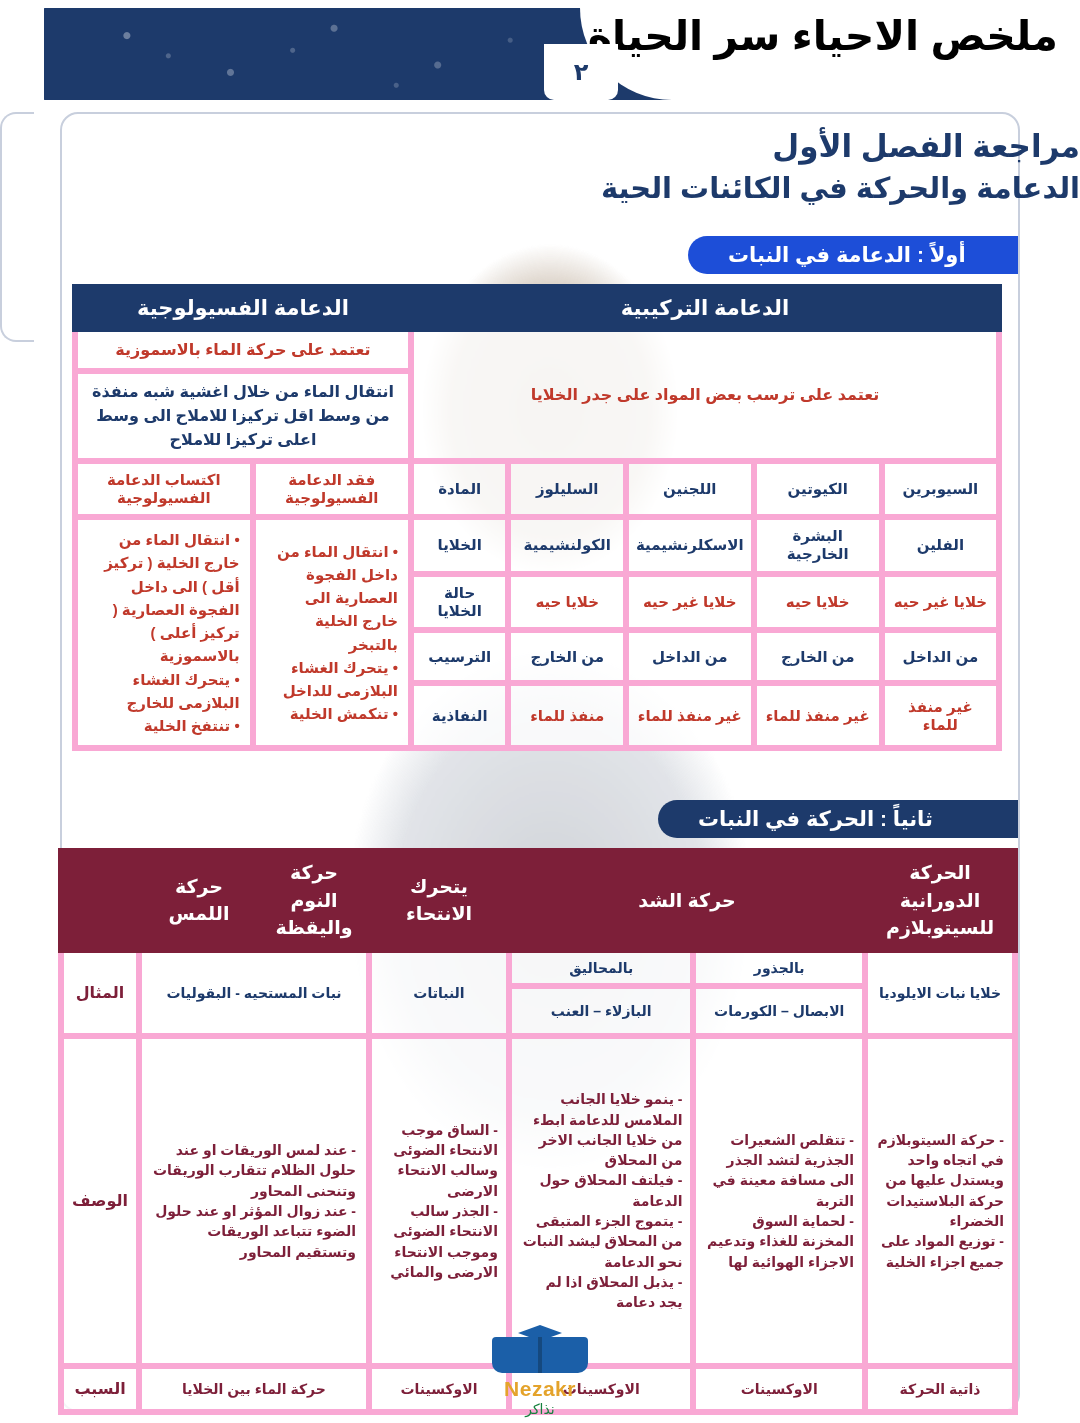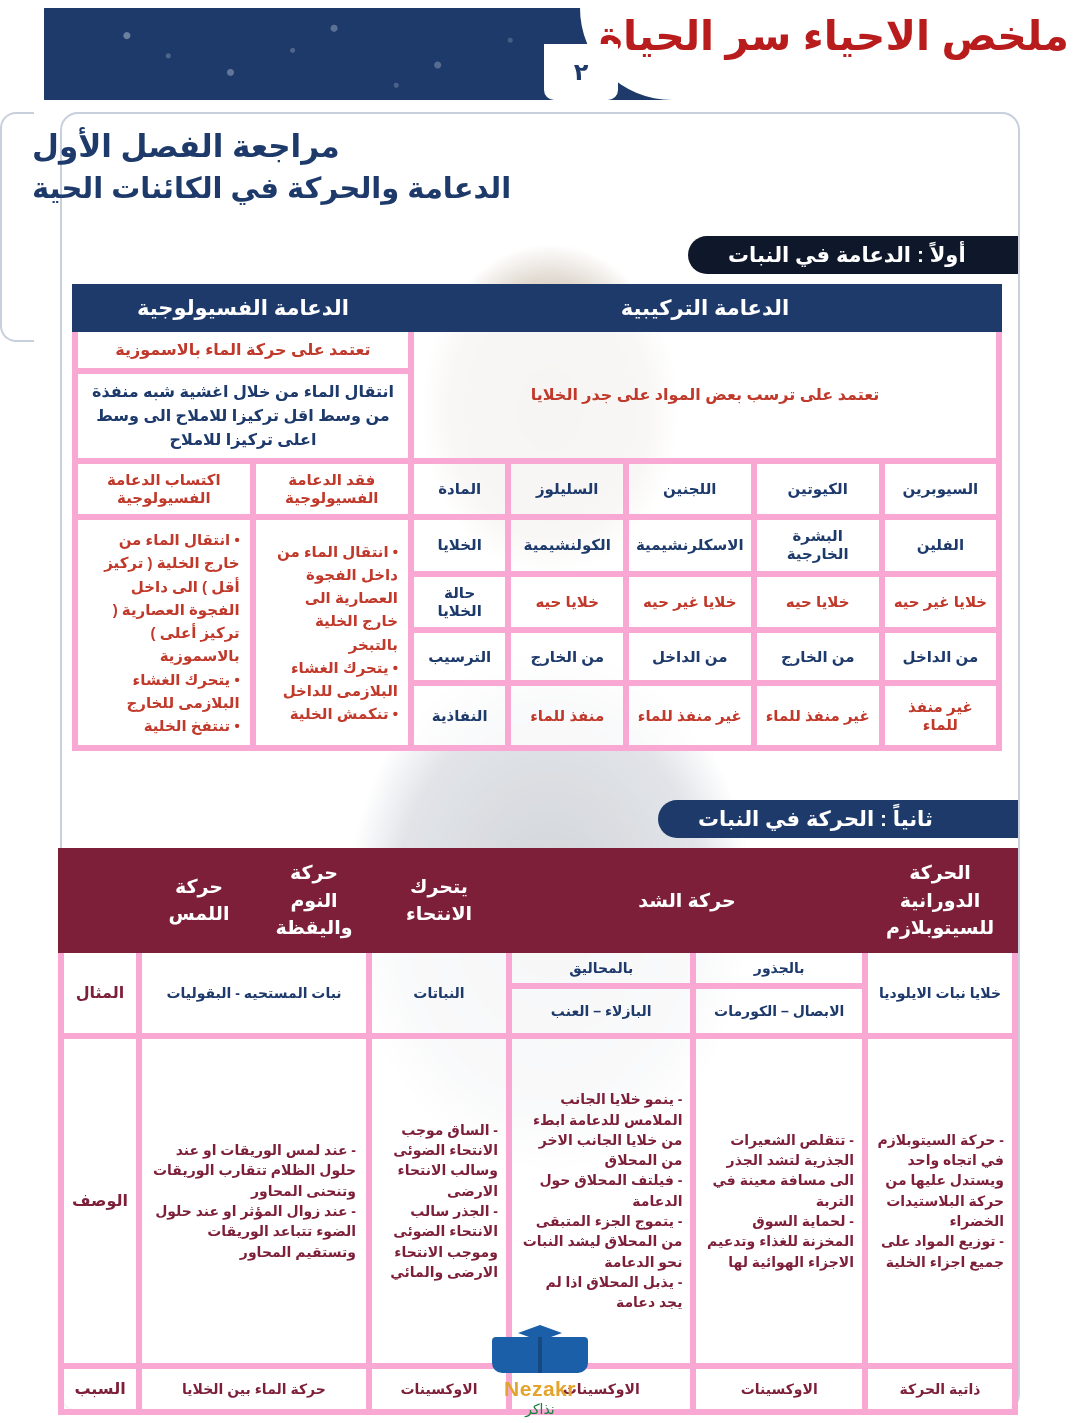--- a/index.html
+++ b/index.html
@@ -44,24 +44,24 @@
   }
   .banner-white {
     position: absolute;
     top: 0; right: 0;
     width: 500px; height: 92px;
     background: #ffffff;
     border-bottom-left-radius: 120px;
   }
   .banner-title {
     position: absolute;
-    top: 12px; right: 11px;
+    top: 12px; right: 22px;
     font-size: 41px;
     font-weight: bold;
-    color: #b91c1c;
+    color: #000000;
     letter-spacing: -0.5px;
     white-space: nowrap;
   }
   .page-badge {
     position: absolute;
     top: 44px; right: 462px;
     width: 74px; height: 56px;
     background: #ffffff;
     border-radius: 0 0 10px 10px;
     display: flex;
@@ -93,34 +93,33 @@
     width: 960px; height: 1300px;
     background: rgba(255,255,255,0.0);
     border: 2px solid #c8cfdd;
     border-radius: 18px;
     z-index: 2;
   }
 
   .main-title {
     position: absolute;
     top: 128px; left: 0; width: 1080px;
-    text-align: left;
+    text-align: right;
     color: #1d3a6b;
     font-weight: bold;
     z-index: 3;
-    padding-left: 32px;
   }
   .main-title .l1 { font-size: 31px; display:block; }
   .main-title .l2 { font-size: 29px; display:block; margin-top: 6px; }
 
   
   .ribbon {
     position: absolute;
     height: 38px;
-    background: #0f172a;
+    background: #1d4ed8;
     color: #fff;
     font-size: 21px;
     font-weight: bold;
     display: flex;
     align-items: center;
     justify-content: flex-end;
     padding: 0 18px 0 40px;
     border-top-left-radius: 19px;
     border-bottom-left-radius: 19px;
     z-index: 3;

